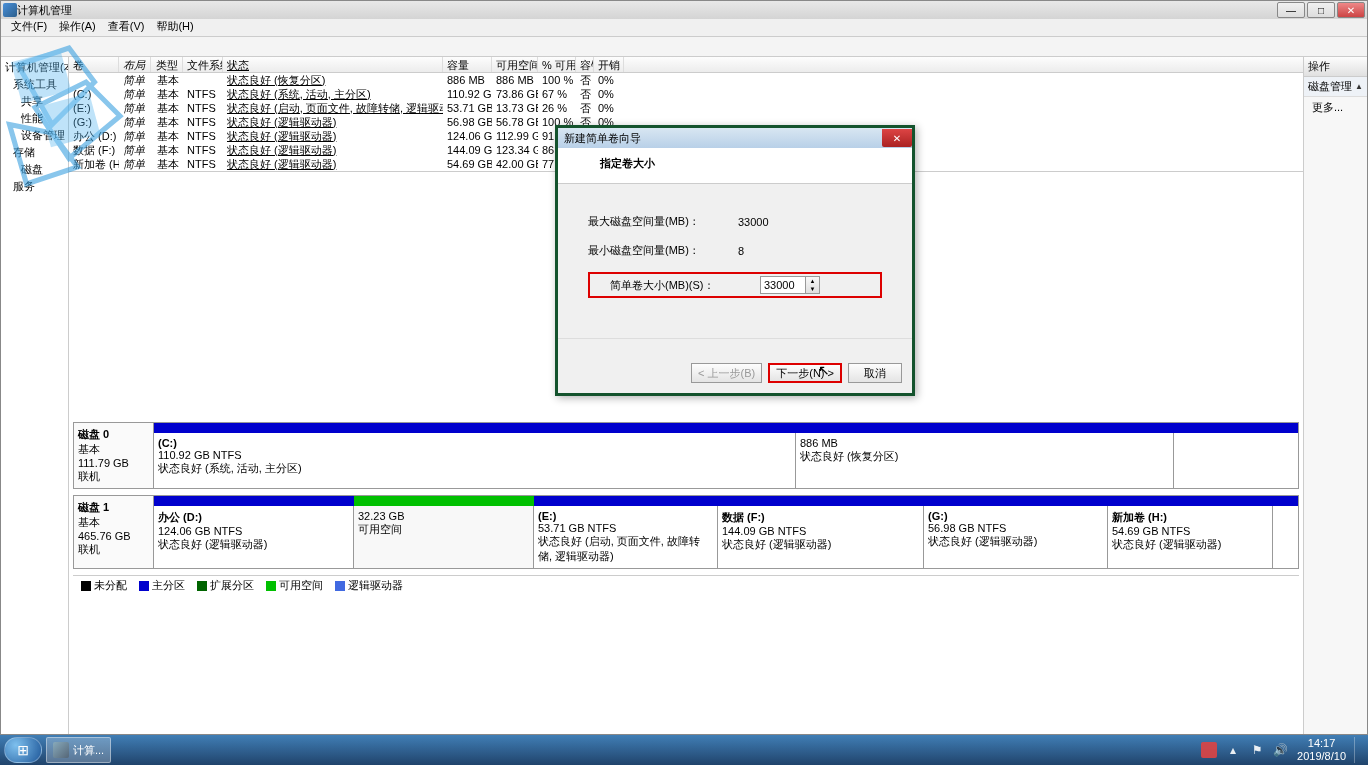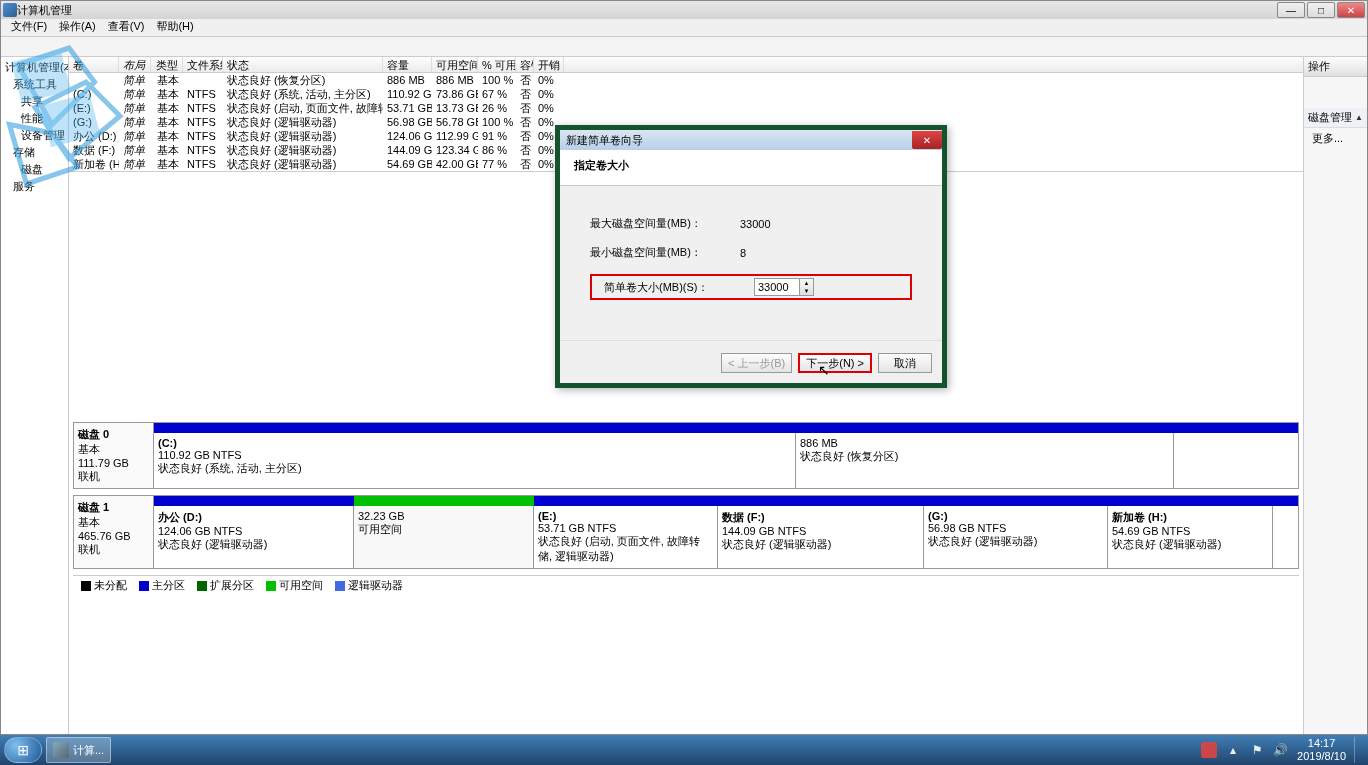--- a/index.html
+++ b/index.html
@@ -44,21 +44,21 @@
   .vol-table { border-bottom: 1px solid #ccc; }
   .vol-header { display: flex; background: linear-gradient(#fdfdfd,#ececec); border-bottom: 1px solid #ccc; height: 16px; }
   .vh { border-right: 1px solid #ddd; padding: 1px 4px; font-size: 11px; overflow: hidden; white-space: nowrap; }
   .vol-row { display: flex; height: 14px; align-items: center; }
   .vc { padding: 0 4px; font-size: 11px; overflow: hidden; white-space: nowrap; }
   
   .c-vol { width: 50px; }
   .c-layout { width: 32px; font-style: italic; }
   .c-type { width: 32px; text-align: right; }
   .c-fs { width: 40px; }
-  .c-status { width: 160px; }
+  .c-status { width: 220px; text-decoration: underline; }
   .c-cap { width: 49px; text-align: left; }
   .c-free { width: 46px; text-align: left; }
   .c-pct { width: 38px; text-align: left; }
   .c-fault { width: 18px; }
   .c-over { width: 30px; }
   
   
   .disk-area { flex: 1; background: #fff; padding: 4px; overflow: auto; }
   .disk-row { display: flex; border: 1px solid #999; margin-bottom: 6px; min-height: 64px; }
   .disk-info { width: 80px; border-right: 1px solid #999; padding: 4px; font-size: 11px; background: #fafafa; position: relative; }
@@ -67,42 +67,42 @@
   .disk-strip { flex: 1; display: flex; }
   .partition { border-right: 1px solid #999; padding: 4px; font-size: 11px; position: relative; overflow: hidden; }
   .partition .p-label { font-weight: bold; }
   
   .status-row { height: 20px; border-top: 1px solid #ccc; display: flex; align-items: center; padding-left: 8px; gap: 12px; font-size: 11px; }
   .legend-box { width: 10px; height: 10px; display: inline-block; margin-right: 3px; vertical-align: middle; }
   
   
   .actions-panel { width: 64px; border-left: 1px solid #ccc; background: #f7f7f7; }
   .actions-header { background: linear-gradient(#fdfdfd,#e0e0e0); padding: 2px 4px; font-size: 11px; border-bottom: 1px solid #ccc; }
-  .actions-sub { background: #eef2f7; padding: 2px 4px; font-size: 11px; border-bottom: 1px solid #ddd; display:flex; justify-content:space-between; align-items:center;margin-top:31px;}
+  .actions-sub { background: #eef2f7; padding: 2px 4px; font-size: 11px; border-bottom: 1px solid #ddd; display:flex; justify-content:space-between; align-items:center;}
   .actions-item { padding: 3px 8px; font-size: 11px; cursor: pointer; }
   .tiny-tri { font-size:8px; color:#333; }
   
   
-  .wizard { position: absolute; top: 125px; left: 555px; width: 392px; background: #a21caf; border: 5px solid #14532d; box-shadow: 2px 2px 8px rgba(0,0,0,0.3); z-index: 100; }
+  .wizard { position: absolute; top: 125px; left: 555px; width: 360px; background: #a21caf; border: 3px solid #14532d; box-shadow: 2px 2px 8px rgba(0,0,0,0.3); z-index: 100; }
   .wizard-title { height: 20px; background: linear-gradient(#d8e6f2,#b8d0e8); display: flex; align-items: center; justify-content: space-between; padding: 0 0 0 6px; font-size: 11px; }
   .wizard-close { width: 30px; height: 18px; background: linear-gradient(#d44,#a22); color: #fff; display: flex; align-items: center; justify-content: center; cursor: pointer; font-size: 10px; border-radius: 0 0 2px 2px; }
   .wizard-head { background: #fff; padding: 8px 14px 12px; border-bottom: 1px solid #ccc; }
-  .wizard-head-title { font-size: 11px; font-weight: bold; }
+  .wizard-head-title { font-size: 11px; font-weight: bold; margin-left: 28px; }
   .wizard-head-sub { font-size: 11px; color: #333; padding-left: 12px; margin-top: 2px; }
   .wizard-body { padding: 30px 30px 40px; background: #f0f0f0; }
   .wz-row { display: flex; align-items: center; margin-bottom: 14px; font-size: 11px; }
   .wz-label { width: 150px; }
   .wz-val { flex: 1; }
   .wz-input-wrap { display: flex; align-items: center; }
   .wz-input { width: 46px; height: 18px; border: 1px solid #999; padding: 0 3px; font-size: 11px; background:#fff; }
   .wz-spin { width: 14px; height: 18px; border: 1px solid #999; border-left: none; background: linear-gradient(#f8f8f8,#e0e0e0); display: flex; flex-direction: column; }
   .wz-spin div { flex:1; font-size:6px; text-align:center; line-height:8px; cursor:pointer; }
-  .red-border { border: 2px solid #d00; padding: 2px 12px; }
+  .red-border { border: 2px solid #d00; padding: 2px 20px; }
   .wz-row-box { display:flex; align-items:center; }
-  .wizard-buttons { padding: 12px 10px 10px; display: flex; justify-content: flex-end; gap: 6px; background: #f0f0f0; border-top: 1px solid #ddd; }
+  .wizard-buttons { padding: 24px 10px 10px; display: flex; justify-content: flex-end; gap: 6px; background: #f0f0f0; border-top: 1px solid #ddd; }
   .wz-btn { min-width: 54px; height: 20px; border: 1px solid #999; background: linear-gradient(#fdfdfd,#e4e4e4); font-size: 11px; cursor: pointer; display:flex; align-items:center; justify-content:center; padding:0 6px; }
   .wz-btn.disabled { color: #999; }
   .wz-btn.focus { border: 2px solid #d00; }
   
   
   .taskbar { position: absolute; bottom: 0; left: 0; right: 0; height: 30px; background: linear-gradient(to bottom, rgba(80,120,160,0.6), rgba(30,50,80,0.8)); display: flex; align-items: center; justify-content: space-between; padding: 0 4px; }
   .tb-left { display: flex; align-items: center; gap: 4px; }
   .start-orb { width: 38px; height: 26px; border-radius: 13px; background: radial-gradient(circle at 30% 30%, #7ec0ee, #1e5799); border: 1px solid rgba(255,255,255,0.3); cursor: pointer; display:flex;align-items:center;justify-content:center;color:#fff;font-size:14px;}
   .tb-task { height: 26px; min-width: 56px; background: rgba(255,255,255,0.25); border: 1px solid rgba(255,255,255,0.4); border-radius: 2px; display: flex; align-items: center; padding: 0 6px; gap: 4px; cursor: pointer; color:#fff; font-size:11px;}
   .tb-task-icon { width:16px; height:16px; background: linear-gradient(135deg,#8ab,#567); border-radius:2px; }

